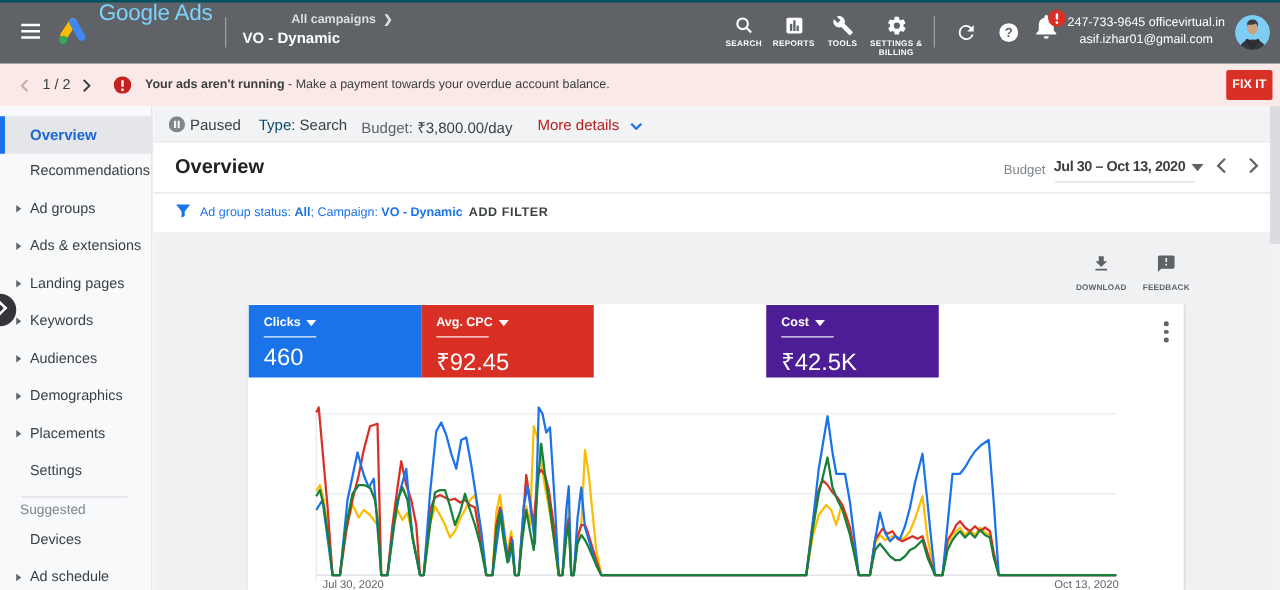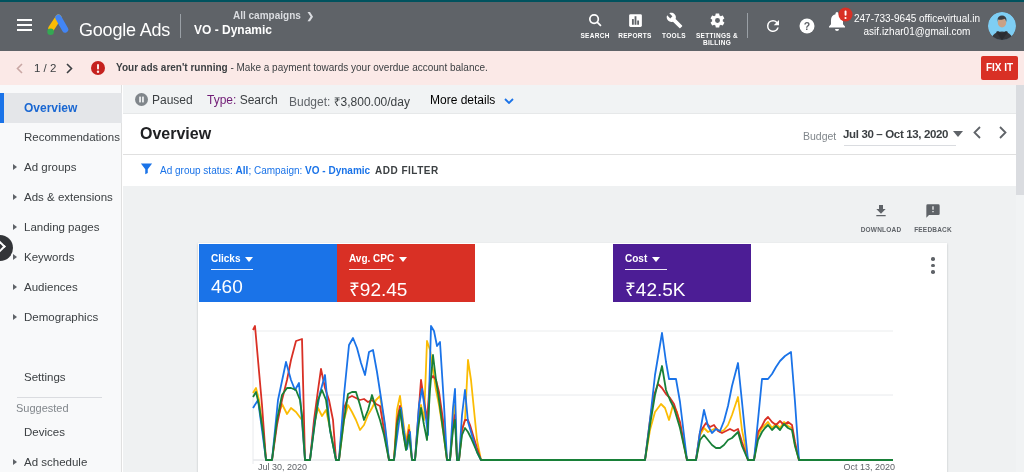--- a/index.html
+++ b/index.html
@@ -6,21 +6,21 @@
 html,body { width:1024px; height:472px; overflow:hidden; font-family:"Liberation Sans", sans-serif; background:#fff; }
 #app { position:relative; width:1024px; height:472px; }
 .abs { position:absolute; }
 
 
 #topbar { position:absolute; left:0; top:0; width:1024px; height:51px; background:#5f6368; }
 #tealstrip { position:absolute; left:0; top:0; width:1024px; height:2px; background:#00525e; }
 #hamburger { position:absolute; left:17px; top:19px; width:15px; height:12px; }
 #hamburger div { height:2px; background:#fff; margin-bottom:3px; }
 #gads-logo { position:absolute; left:45px; top:13px; }
-#gads-text { position:absolute; left:79px; top:20px; color:#ffffff; font-size:18px; letter-spacing:-0.2px; }
+#gads-text { position:absolute; left:79px; top:0; color:#7dd3fc; font-size:18px; letter-spacing:-0.2px; }
 #tb-divider { position:absolute; left:180px; top:14px; width:1px; height:24px; background:#9aa0a6; }
 #campaigns { position:absolute; left:194px; top:10px; color:#fff; }
 #campaigns .line1 { font-size:10px; color:#dadce0; font-weight:bold;margin-left:39px; }
 #campaigns .line1 .chev { font-size:9px; margin-left:3px; }
 #campaigns .line2 { font-size:12px; font-weight:bold; margin-top:2px; }
 .tb-icongroup { position:absolute; top:12px; width:56px; text-align:center; color:#fff; }
 .tb-icongroup svg { display:block; margin:0 auto; }
 .tb-icongroup .lbl { font-size:6.5px; font-weight:bold; letter-spacing:0.3px; margin-top:3px; line-height:7px; }
 #tb-divider2 { position:absolute; left:747px; top:13px; width:1px; height:25px; background:#9aa0a6; }
 #acct { position:absolute; right:44px; top:12px; text-align:center; color:#fff; font-size:10px; line-height:13px; }
@@ -197,20 +197,24 @@
         <div class="txt">Keywords</div>
       </div>
     <div class="sb-item" style="top:187px;">
         <div class="arr"></div>
         <div class="txt">Audiences</div>
       </div>
     <div class="sb-item" style="top:217px;">
         <div class="arr"></div>
         <div class="txt">Demographics</div>
       </div>
+    <div class="sb-item" style="top:247px;">
+        <div class="arr"></div>
+        <div class="txt">Placements</div>
+      </div>
     <div class="sb-item" style="top:277px;">
         <div class="txt">Settings</div>
       </div>
     <div id="sb-divider"></div>
     <div id="sb-suggested">Suggested</div>
     <div class="sb-item" style="top:332px;">
         <div class="txt">Devices</div>
       </div>
     <div class="sb-item" style="top:362px;">
         <div class="arr"></div>
@@ -220,23 +224,23 @@
   </div>
 
   <div id="content">
     <div id="pausedbar">
       <svg style="position:absolute; left:12px; top:8px;" width="13" height="13" viewBox="0 0 13 13">
           <circle cx="6.5" cy="6.5" r="6.5" fill="#80868b"></circle>
           <rect x="4.2" y="3.6" width="1.7" height="5.8" fill="#f1f3f4"></rect>
           <rect x="7.1" y="3.6" width="1.7" height="5.8" fill="#f1f3f4"></rect>
         </svg>
       <div class="abs" style="left:29px; top:8px;">Paused</div>
-      <div class="abs" style="left:84px; top:8px;"><span style="color:#701a75;margin-top:12px;">Type:</span> Search</div>
+      <div class="abs" style="left:84px; top:8px;"><span style="color:#0c4a6e;margin-top:12px;">Type:</span> Search</div>
       <div class="abs" style="left:166px; top:8px;"><span style="color:#5f6368;">Budget:</span> ₹3,800.00/day</div>
-      <div class="abs" style="left:307px; top:8px; color:#000000;">More details</div>
+      <div class="abs" style="left:307px; top:8px; color:#b91c1c;">More details</div>
       <svg class="abs" style="left:381px; top:13px;" width="10" height="6" viewBox="0 0 10 6">
           <path fill="none" stroke="#1a73e8" stroke-width="1.8" d="M1 1l4 4 4-4"></path>
         </svg>
     </div>
     <div id="overviewbar">
       <h1>Overview</h1>
       <div id="custom-lbl">Budget</div>
       <div id="date-range">Jul 30 – Oct 13, 2020</div>
       <div id="date-underline"></div>
       <svg class="abs" style="left:830px; top:17px;" width="10" height="6" viewBox="0 0 10 6">

